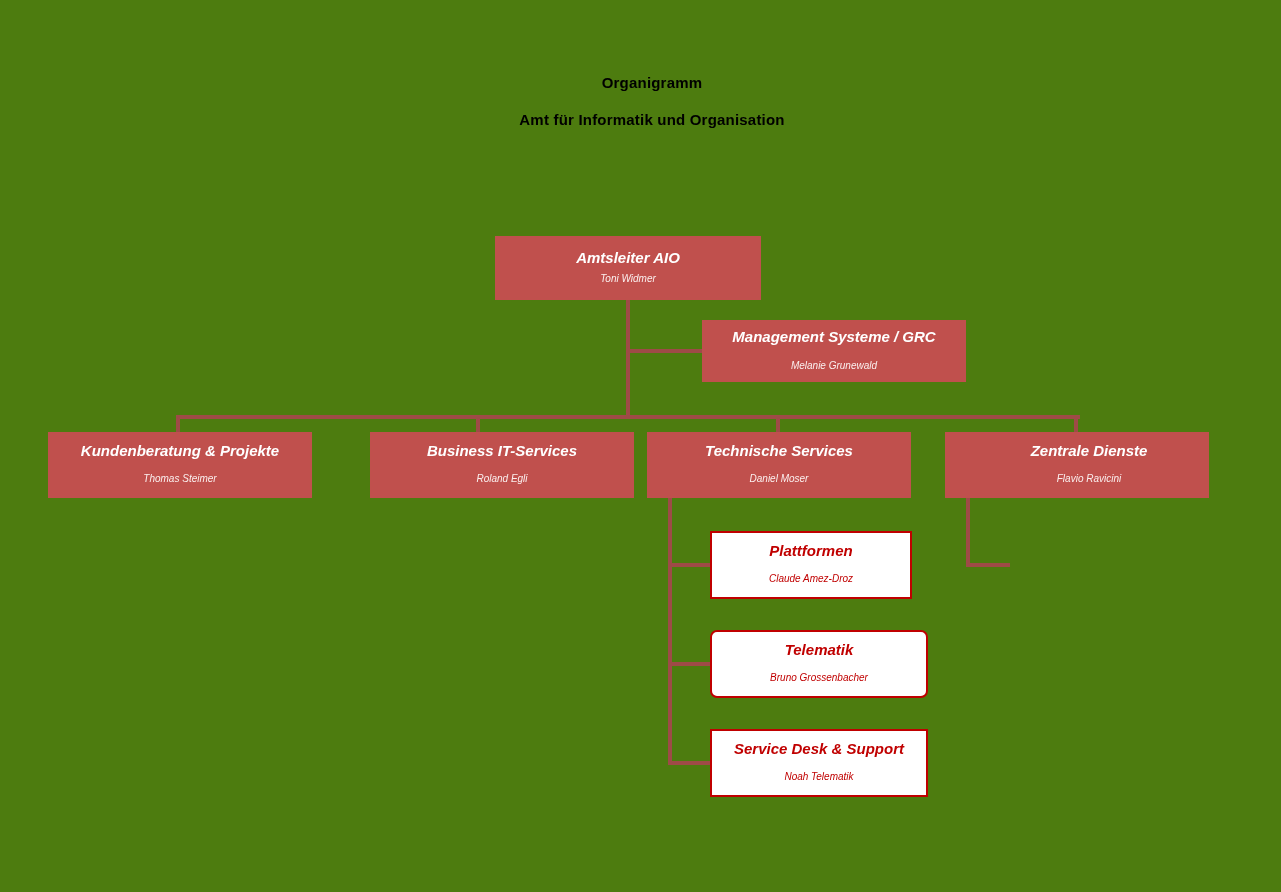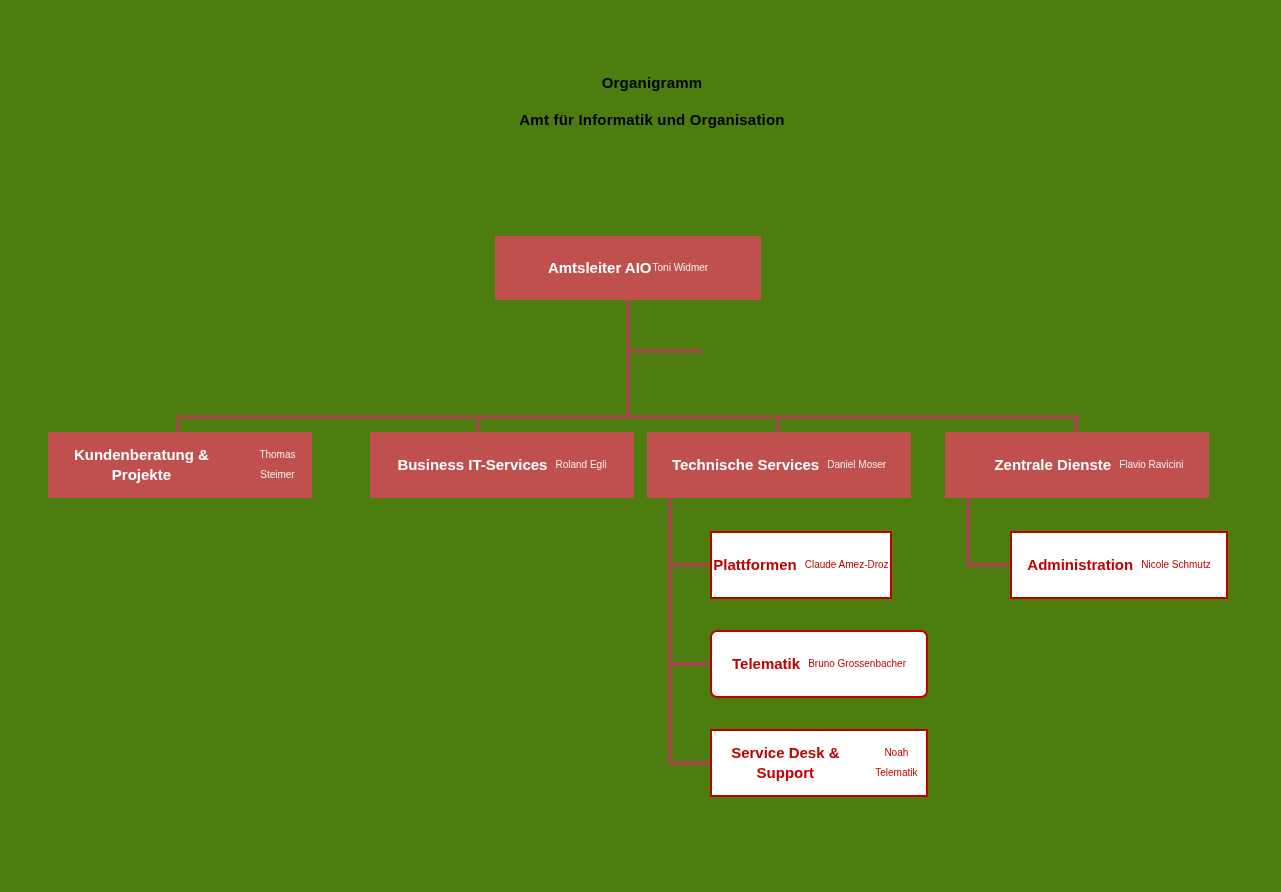--- a/index.html
+++ b/index.html
@@ -22,25 +22,26 @@
     text-align: center;
     font-weight: bold;
     font-size: 15px;
     color: #000000;
     letter-spacing: 0.2px;
   }
   .box {
     position: absolute;
     box-sizing: border-box;
     display: flex;
-    flex-direction: row;
+    flex-direction: column;
     align-items: center;
     justify-content: center;
     text-align: center;
     line-height: 20px;
+    font-style: italic;
   }
   .box.filled {
     background: #C0504D;
     color: #ffffff;
   }
   .box.outlined {
     background: #ffffff;
     border: 2px solid #C00000;
     color: #C00000;
   }
@@ -77,49 +78,49 @@
   <div class="conn" style="left:668px; top:761px; width:42px; height:4px;"></div>
 
   <div class="conn" style="left:966px; top:498px; width:4px; height:67px;"></div>
   <div class="conn" style="left:966px; top:563px; width:44px; height:4px;"></div>
 
   <div class="box filled gap0" style="left:495px; top:236px; width:266px; height:64px;">
     <div class="box-title">Amtsleiter AIO</div>
     <div class="box-name">Toni Widmer</div>
   </div>
 
+  <div class="box filled gap9" style="left:702px; top:320px; width:264px; height:62px;">
+    <div class="box-title">Management Systeme / GRC</div>
+    <div class="box-name">Melanie Grunewald</div>
+  </div>
 
   <div class="box filled gap8" style="left:48px; top:432px; width:264px; height:66px;">
     <div class="box-title">Kundenberatung &amp; Projekte</div>
     <div class="box-name">Thomas Steimer</div>
   </div>
   <div class="box filled gap8" style="left:346px; top:432px; width:264px; height:66px;margin-left:24px;">
     <div class="box-title">Business IT-Services</div>
     <div class="box-name">Roland Egli</div>
   </div>
   <div class="box filled gap8" style="left:647px; top:432px; width:264px; height:66px;">
     <div class="box-title">Technische Services</div>
     <div class="box-name">Daniel Moser</div>
   </div>
   <div class="box filled gap8" style="left:945px; top:432px; width:264px; height:66px;padding-left:24px;">
     <div class="box-title">Zentrale Dienste</div>
     <div class="box-name">Flavio Ravicini</div>
   </div>
 
-  <div class="box outlined gap8" style="left:710px; top:531px; width:182px; height:68px;">
+  <div class="box outlined gap8" style="left:710px; top:531px; width:202px; height:68px;">
     <div class="box-title">Plattformen</div>
     <div class="box-name">Claude Amez-Droz</div>
   </div>
   <div class="box outlined gap8" style="left:710px; top:630px; width:218px; height:68px;border-radius:7px;">
     <div class="box-title">Telematik</div>
     <div class="box-name">Bruno Grossenbacher</div>
   </div>
   <div class="box outlined gap8" style="left:710px; top:729px; width:218px; height:68px;">
     <div class="box-title">Service Desk &amp; Support</div>
     <div class="box-name">Noah Telematik</div>
   </div>
 
-  <div class="box outlined gap8" style="left:1010px; top:531px; width:218px; height:68px;">
-    <div class="box-title">Administration</div>
-    <div class="box-name">Nicole Schmutz</div>
-  </div>
 
 </div>
 
 </body></html>

